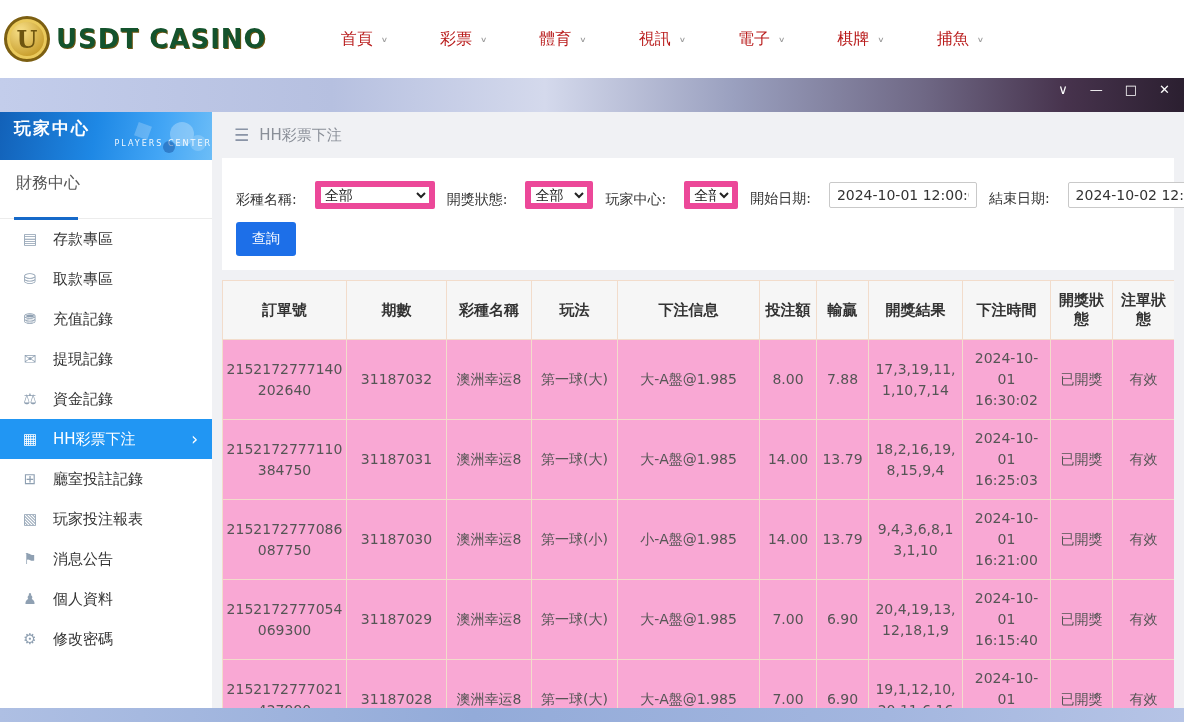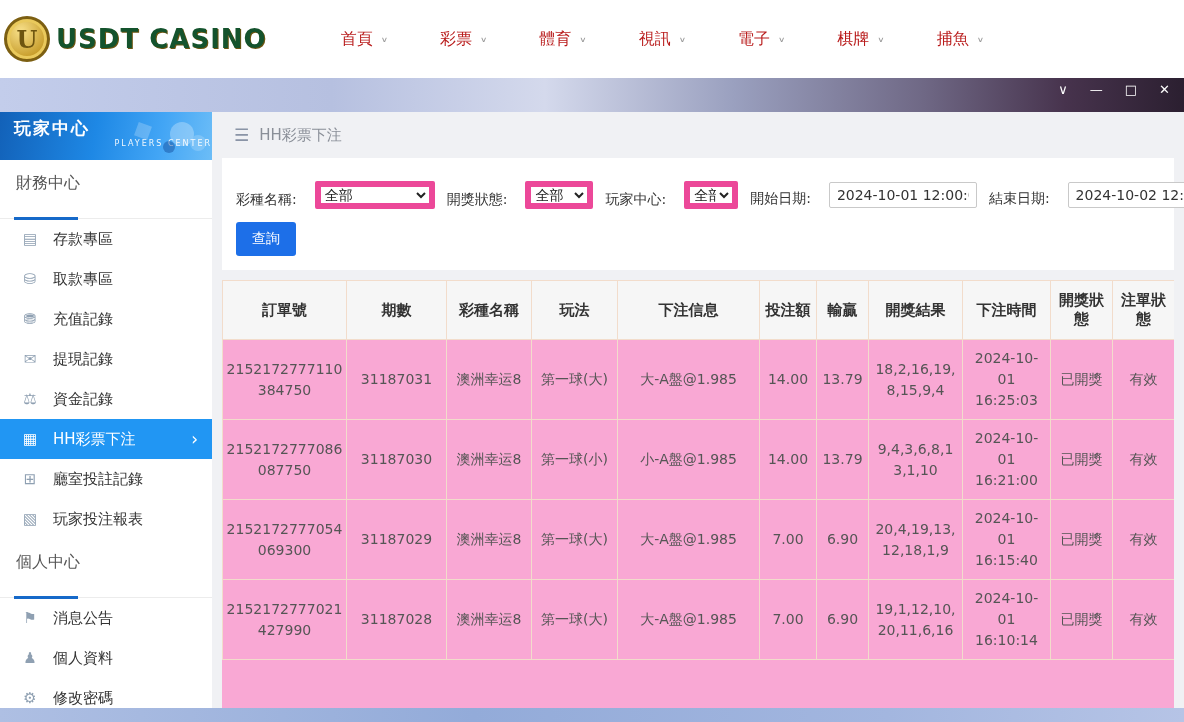--- a/index.html
+++ b/index.html
@@ -193,21 +193,20 @@
             <span class="s-caret">›</span>
           </div>
           <div class="side-item">
             <span class="s-icon">⊞</span>
             <span class="s-label">廳室投註記錄</span>
           </div>
           <div class="side-item">
             <span class="s-icon">▧</span>
             <span class="s-label">玩家投注報表</span>
           </div>
-          <div class="section-title">個人中心</div>
           <div class="side-item">
             <span class="s-icon">⚑</span>
             <span class="s-label">消息公告</span>
           </div>
           <div class="side-item">
             <span class="s-icon">♟</span>
             <span class="s-label">個人資料</span>
           </div>
           <div class="side-item">
             <span class="s-icon">⚙</span>
@@ -280,20 +279,33 @@
                 <th class="h6">投注額</th>
                 <th class="h7">輸贏</th>
                 <th class="h8">開獎結果</th>
                 <th class="h9">下注時間</th>
                 <th class="h10">開獎狀態</th>
                 <th class="h11">注單狀態</th>
               </tr>
             </thead>
           <tbody id="table-body">
               <tr>
+                <td class="c1">2152172777140202640</td>
+                <td class="c2">31187032</td>
+                <td class="c3">澳洲幸运8</td>
+                <td class="c4">第一球(大)</td>
+                <td class="c5">大-A盤@1.985</td>
+                <td class="c6">8.00</td>
+                <td class="c7">7.88</td>
+                <td class="c8">17,3,19,11,1,10,7,14</td>
+                <td class="c9">2024-10-01 16:30:02</td>
+                <td class="c10">已開獎</td>
+                <td class="c11">有效</td>
+              </tr>
+              <tr>
                 <td class="c1">2152172777110384750</td>
                 <td class="c2">31187031</td>
                 <td class="c3">澳洲幸运8</td>
                 <td class="c4">第一球(大)</td>
                 <td class="c5">大-A盤@1.985</td>
                 <td class="c6">14.00</td>
                 <td class="c7">13.79</td>
                 <td class="c8">18,2,16,19,8,15,9,4</td>
                 <td class="c9">2024-10-01 16:25:03</td>
                 <td class="c10">已開獎</td>

